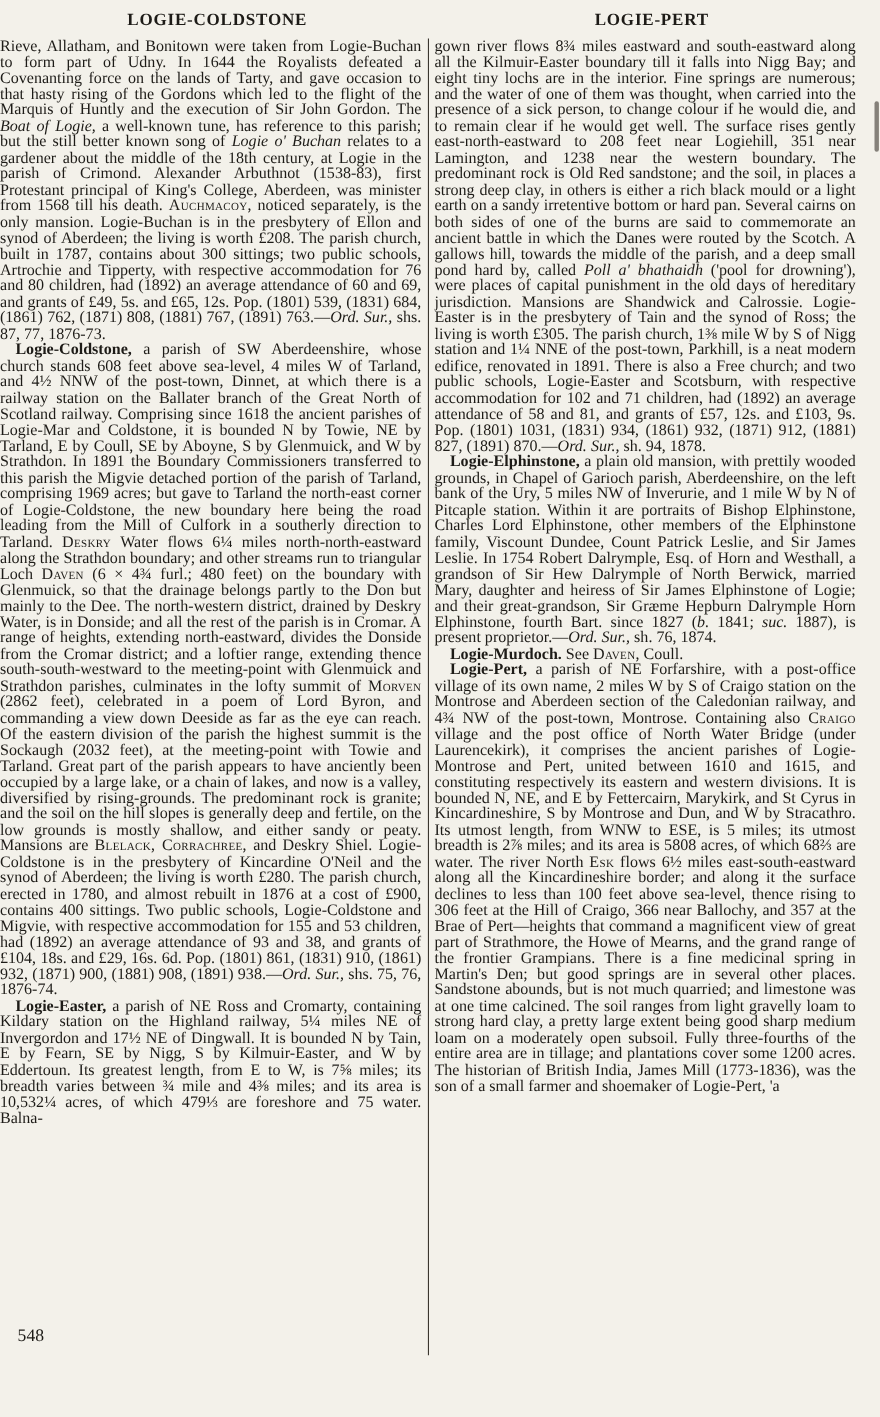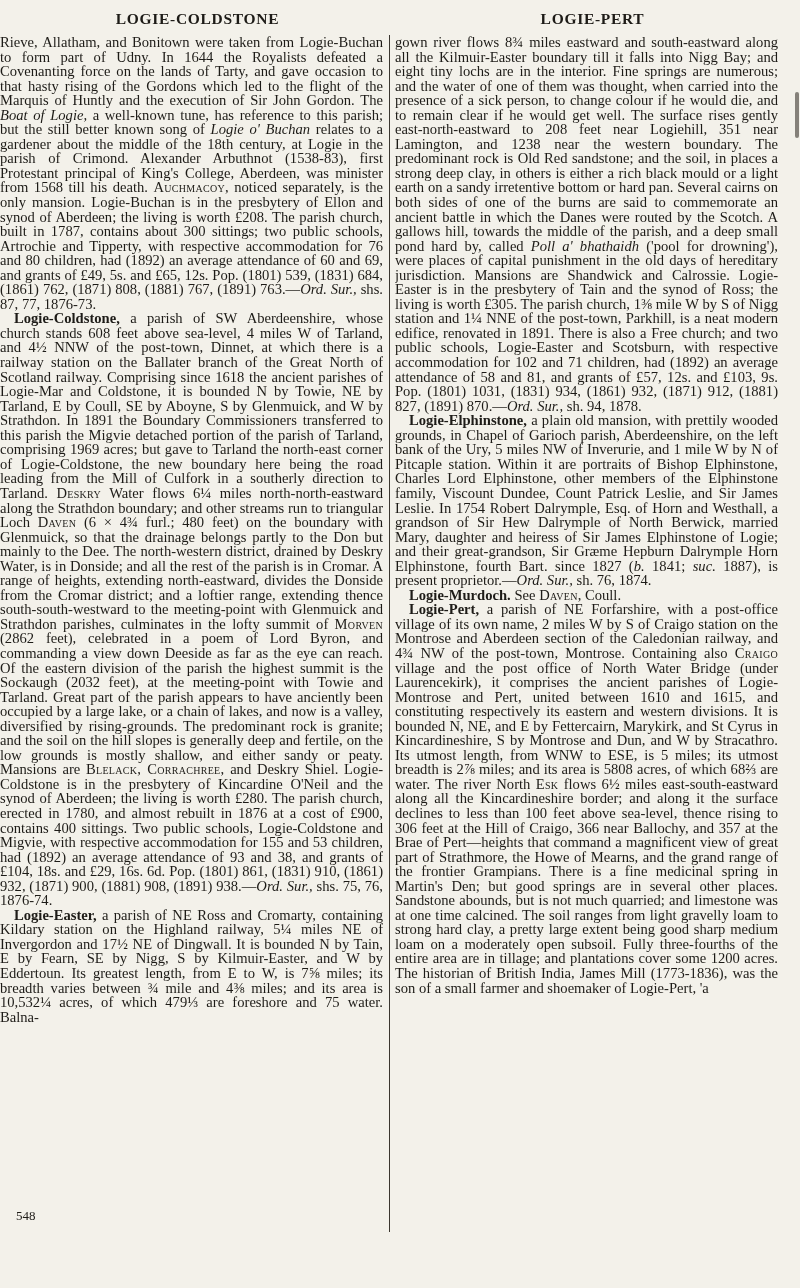--- a/index.html
+++ b/index.html
@@ -43,21 +43,21 @@
     height: 1254px;
   }
   p.para { margin: 0; padding: 0; }
   p.indent { text-indent: 14px; }
   .run-b  { font-weight: bold; }
   .run-i  { font-style: italic; }
   .run-sc { font-variant: small-caps; letter-spacing: 0.3px; }
   .page-number {
     position: absolute;
     left: 16px; bottom: 8px;
-    font-size: 13px;
+    font-size: 16px;
     background: #f3f1ea;
     padding: 0 4px 0 0;
   }
   .scan-artifact {
     position: absolute;
     right: 1px; top: 92px;
     width: 4px; height: 46px;
     background: #4a453d;
     border-radius: 2px;
     opacity: 0.65;

